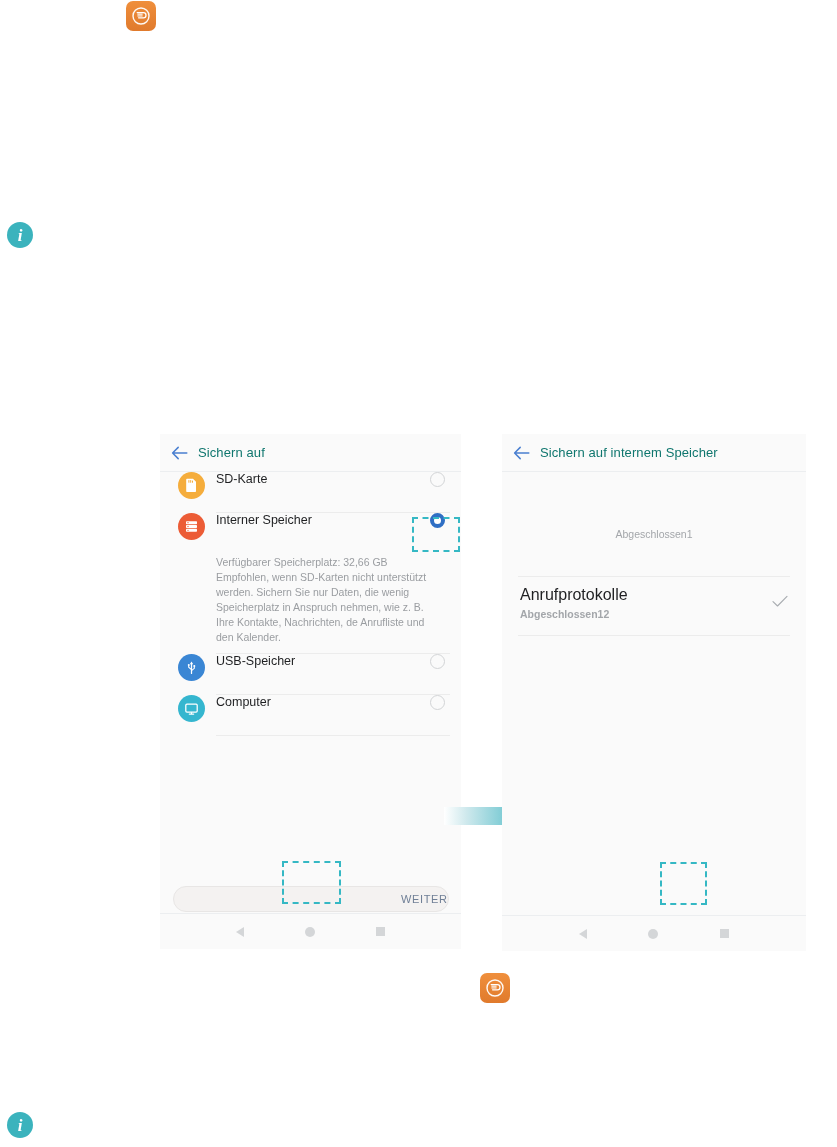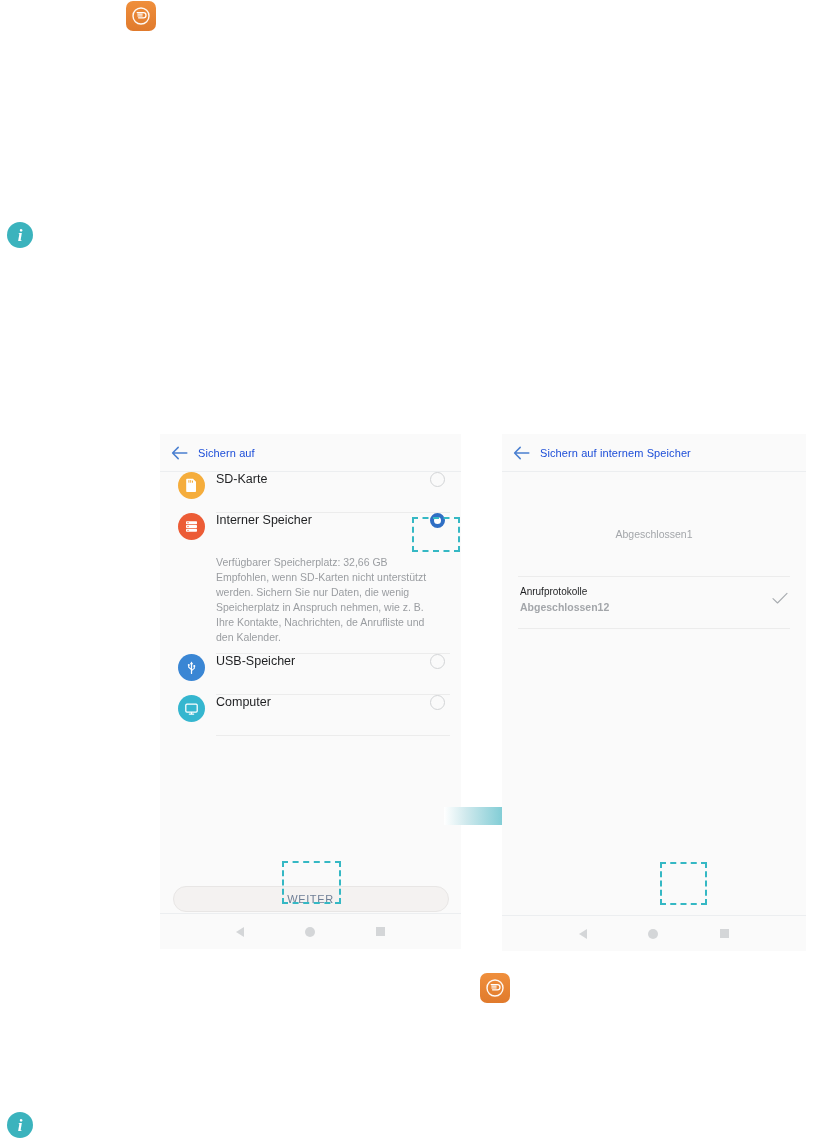--- a/index.html
+++ b/index.html
@@ -63,22 +63,22 @@
     box-sizing: border-box;
   }
   .back-arrow {
     width: 38px;
     display: flex;
     align-items: center;
     justify-content: center;
     flex: none;
   }
   .title-text {
-    font-size: 11px;
-    color: #1d4ed8;
+    font-size: 13px;
+    color: #0f766e;
     letter-spacing: 0.1px;
     white-space: nowrap;
   }
 
   
   .list-body { background: #fafafa; }
 
   .row {
     display: flex;
     align-items: flex-start;
@@ -167,21 +167,21 @@
     margin: 36px 16px 0 16px;
   }
   .task-row {
     display: flex;
     align-items: center;
     padding: 9px 18px 9px 18px;
     box-sizing: border-box;
   }
   .task-texts { flex: 1; }
   .task-title {
-    font-size: 10px;
+    font-size: 16px;
     color: #1f2022;
   }
   .task-sub {
     font-size: 10.5px;
     color: #a3a6aa;
     margin-top: 4px;
     font-weight: bold;
   }
 
   
@@ -194,21 +194,21 @@
     justify-content: center;
   }
   .pill {
     height: 26px;
     border-radius: 14px;
     background: #f4f2f1;
     border: 1px solid #e8e6e5;
     box-sizing: border-box;
     display: flex;
     align-items: center;
-    justify-content: center;
+    justify-content: flex-end;
   }
   .pill-label {
     font-size: 11px;
     color: #6f7f96;
     letter-spacing: 0.6px;
   }
   .navbar {
     position: absolute;
     left: 0;
     right: 0;

